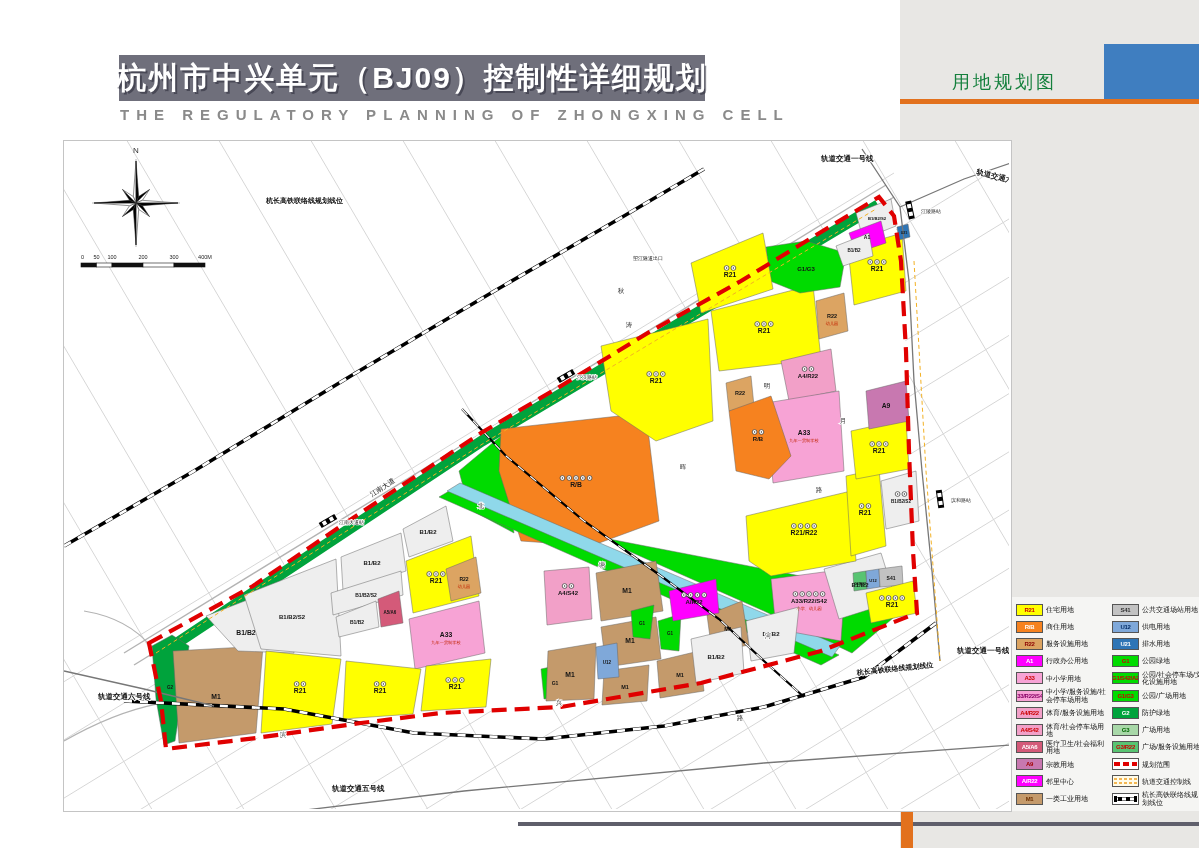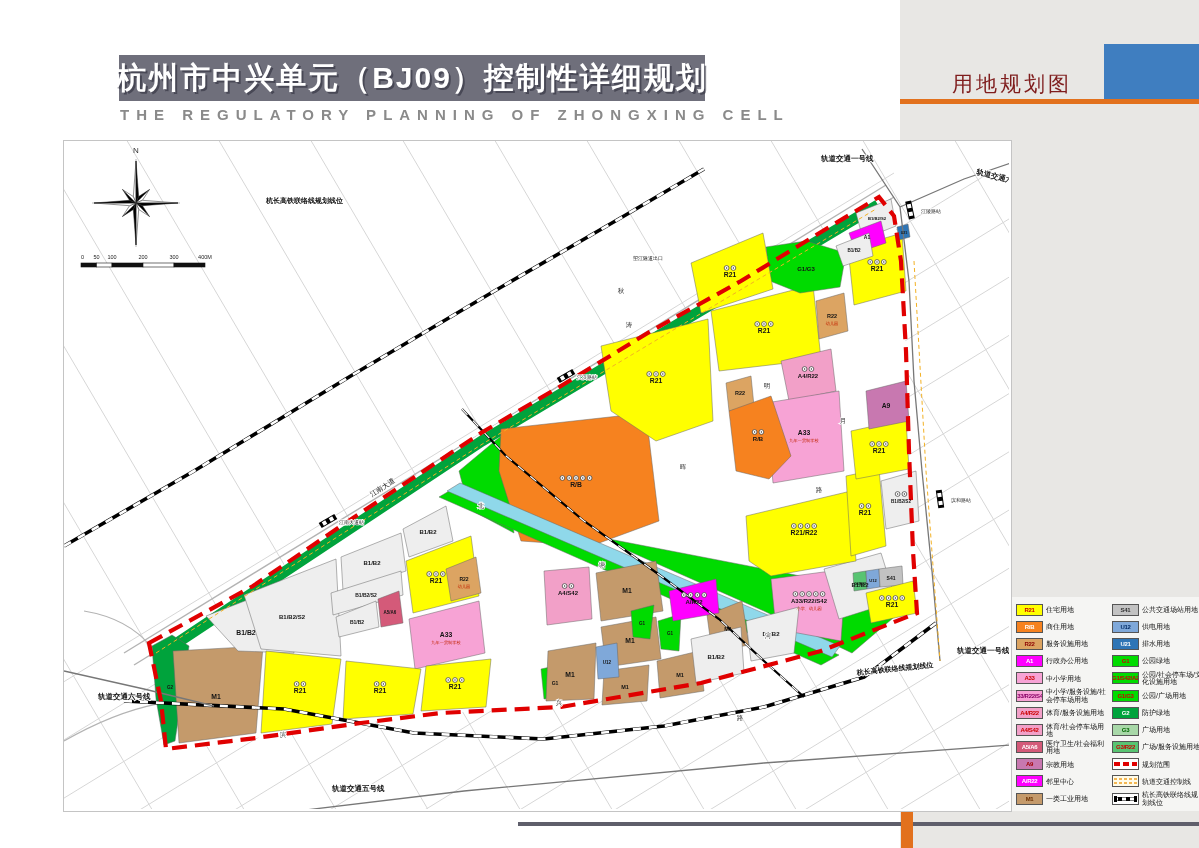--- a/index.html
+++ b/index.html
@@ -6,21 +6,21 @@
   body{width:1199px;height:848px;position:relative;background:#ffffff;overflow:hidden;
        font-family:"Liberation Sans","DejaVu Sans",sans-serif;}
   .abs{position:absolute;}
   #right-panel{left:900px;top:0;width:299px;height:848px;background:#e8e7e4;}
   #title-banner{left:103px;top:55px;width:586px;height:46px;background:#6f6f7b;
     color:#ffffff;font-size:30px;font-weight:bold;letter-spacing:2px;
     display:flex;align-items:center;justify-content:center;
     text-shadow:2px 2px 0 rgba(40,40,55,.55);white-space:nowrap;margin-left:16px;}
   #title-en{left:120px;top:106px;width:586px;text-align:right;color:#8a8a8a;
     font-size:15px;font-weight:bold;letter-spacing:7px;white-space:nowrap;}
-  #sheet-label{left:952px;top:70px;font-size:21px;color:#7f1d1d;letter-spacing:3px;}
+  #sheet-label{left:952px;top:70px;font-size:18px;color:#15803d;letter-spacing:3px;}
   #orange-rule{left:900px;top:99px;width:299px;height:5px;background:#e2711d;}
   #blue-rect{left:1104px;top:44px;width:95px;height:56px;background:#3f7ec0;}
   #bottom-rule{left:518px;top:822px;width:681px;height:4px;background:#5f5f6b;}
   #bottom-orange{left:901px;top:812px;width:12px;height:36px;background:#e2711d;}
   #map-sheet{left:63px;top:140px;width:947px;height:670px;background:#ffffff;
     border:1px solid #c4c4c4;}
   #legend-card{left:1012px;top:597px;width:187px;height:214px;background:#f5f5f3;
     padding:4px 2px 2px 4px;box-sizing:border-box;}
   .leg-cols{display:flex;gap:4px;}
   .leg-col{display:flex;flex-direction:column;}

